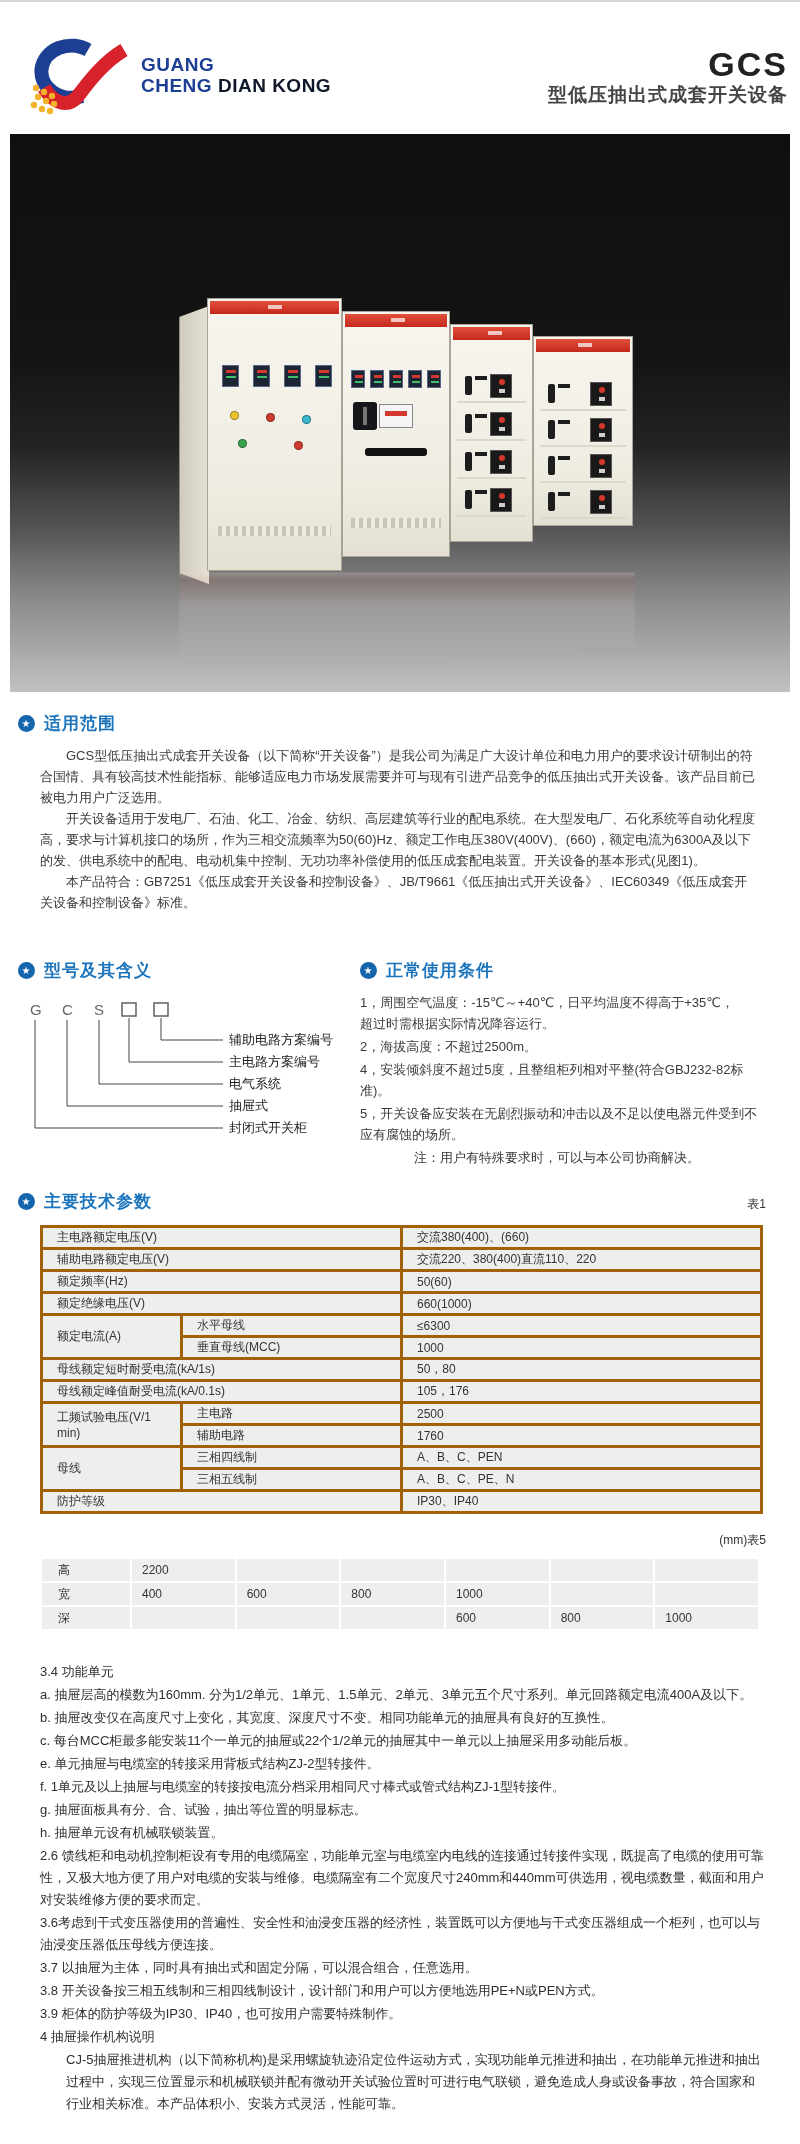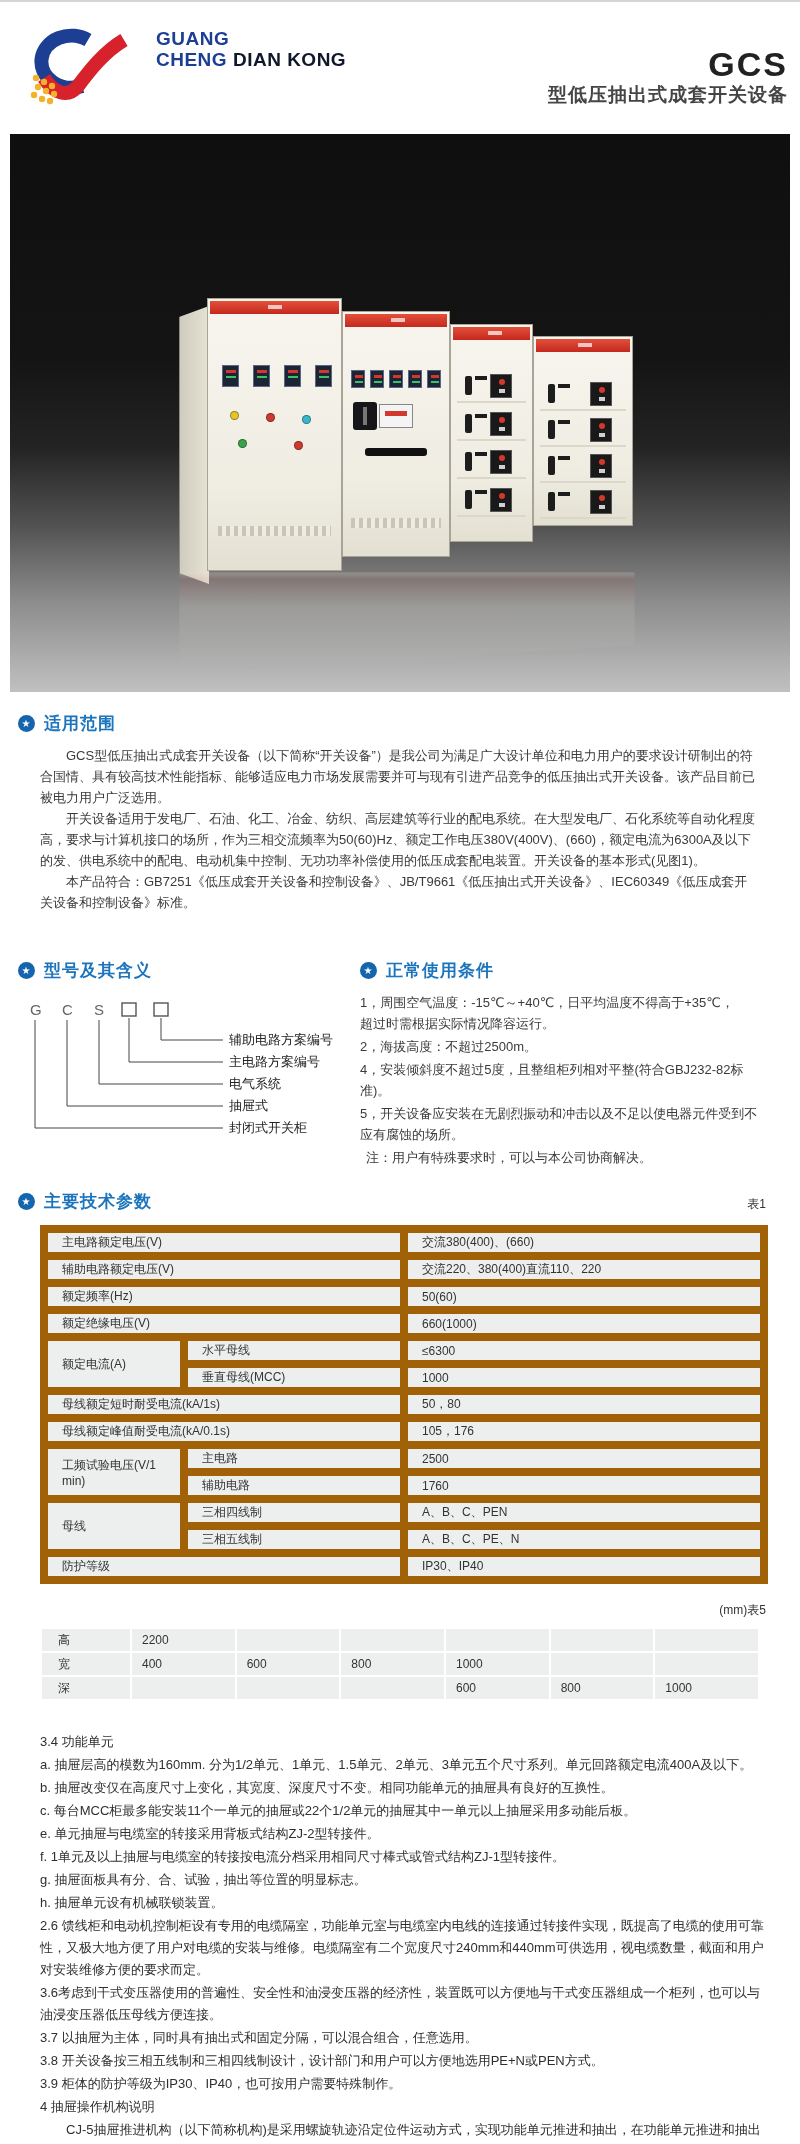--- a/index.html
+++ b/index.html
@@ -4,21 +4,21 @@
 <style>
   * { margin:0; padding:0; box-sizing:border-box; }
   html,body { background:#fff; }
   body {
     width:800px; height:2144px; overflow:hidden;
     font-family:"Liberation Sans","DejaVu Sans",sans-serif;
     color:#333; border-top:2px solid #d5d5d5;
   }
   
   .header { height:126px; padding:26px 12px 0 18px; display:flex; justify-content:space-between; }
-  .brand { display:flex; align-items:flex-start; gap:20px; }
+  .brand { display:flex; align-items:center; gap:5px; }
   .brand-words { padding-bottom:6px; font-weight:bold; font-size:19px; line-height:21px; letter-spacing:.5px; }
   .blue { color:#1c3f94; } .red { color:#0f172a; }
   .titleblock { text-align:right; padding-top:18px; }
   .gcs { font-size:34px; font-weight:bold; color:#222; letter-spacing:2px; line-height:36px; }
   .subtitle { font-size:19px; font-weight:bold; color:#454545; letter-spacing:1px; }
   
   .photo { position:relative; margin:6px 10px 0 10px; height:558px; overflow:hidden;
     background:linear-gradient(180deg,#0f0f0f 0%,#141414 40%,#232323 56%,#515151 70%,#8d8d8d 84%,#b7b7b7 97%,#c0c0c0 100%); }
   .cab { position:absolute; background:linear-gradient(180deg,#f7f5ee 0%,#efede2 70%,#e3e0d2 100%); border:1px solid #a8a598; }
   .rbar { position:absolute; left:2px; right:2px; top:2px; height:13px;
@@ -50,30 +50,30 @@
     color:#1b74bc; font-size:17px; font-weight:bold; letter-spacing:1px; }
   .bullet { width:17px; height:17px; border-radius:50%; background:#1565ad; color:#fff;
     font-size:10px; line-height:17px; text-align:center; flex:0 0 17px; }
   .scope { margin-top:20px; }
   .scope p { margin:0 40px 0 40px; font-size:13px; line-height:21px; color:#3a3a3a; text-indent:2em; }
   .twocol { display:flex; margin-top:46px; }
   .col-l { width:360px; padding-left:0; }
   .col-r { flex:1; padding-right:34px; }
   .col-r .sec-h { margin-left:0; }
   .cond p { font-size:13px; line-height:21px; color:#3a3a3a; margin-bottom:2px; }
-  .cond p.note { padding-left:6px; }
+  .cond p.note { padding-left:6px;margin-left:48px; }
   .diagram { margin:6px 0 0 18px; }
   .diagram text { font-size:13px; fill:#222; }
   .diagram .code { font-size:15px; fill:#666; letter-spacing:0; }
   
   .params { margin-top:20px; }
   .params-head { display:flex; justify-content:space-between; align-items:flex-end; margin-right:34px; }
   .tag { font-size:12px; color:#333; }
   .ptable { border-collapse:collapse; margin:12px 40px 0 40px; width:720px; table-layout:fixed; }
-  .ptable td { background:#edefee; border:8px solid #a16207; height:20px; font-size:12px; color:#333;
+  .ptable td { background:#edefee; border:3px solid #a16207; height:20px; font-size:12px; color:#333;
     padding:1px 6px 1px 14px; }
   .ptable col.c1 { width:140px; } .ptable col.c2 { width:220px; } .ptable col.c3 { width:360px; }
   
   .dims { margin-top:18px; }
   .dims .tagline { text-align:right; margin-right:34px; font-size:12px; color:#333; }
   .dtable { border-collapse:collapse; margin:8px 40px 0 40px; width:720px; table-layout:fixed; }
   .dtable td { background:#edefee; border:2px solid #fff; height:24px; font-size:12px; color:#333; padding-left:10px; }
   .dtable td.rl { padding-left:16px; }
   
   .features { margin:30px 36px 0 40px; }

